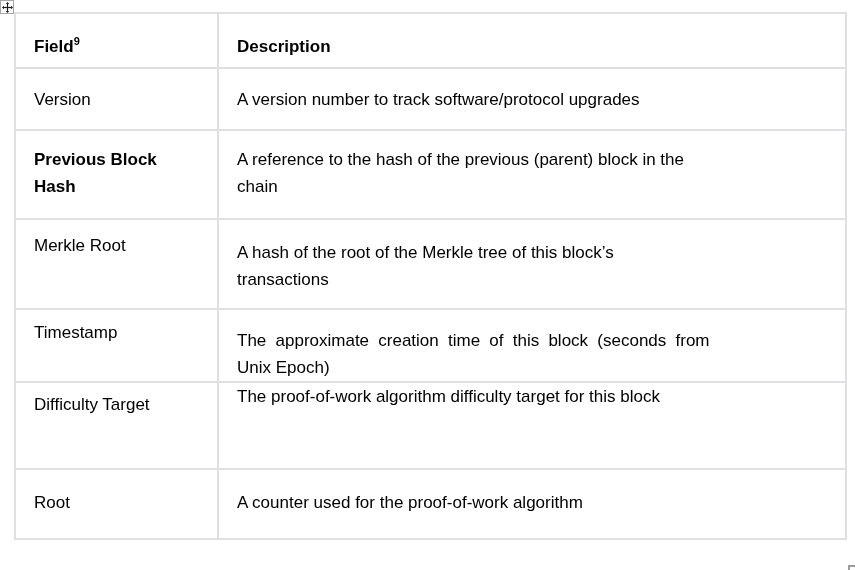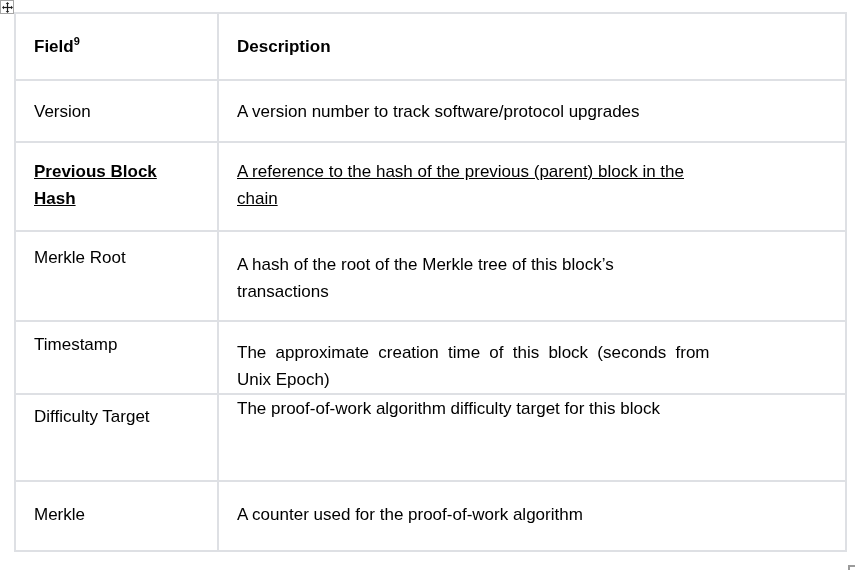--- a/index.html
+++ b/index.html
@@ -44,23 +44,23 @@
   td.fcell { padding-left: 18px; padding-right: 10px; }
   td.dcell { padding-left: 18px; padding-right: 13px; }
   .bold { font-weight: bold; }
   sup.footnote {
     font-size: 11px;
     font-weight: bold;
     vertical-align: baseline;
     position: relative; top: -7px;
   }
   
-  tr.rh  td { height: 67px; } tr.rh  td { padding-top: 19px; }
+  tr.rh  td { height: 55px; } tr.rh  td { padding-top: 19px; }
   tr.r0  td { height: 62px; padding-top: 17px; }
-  tr.r1  td { height: 89px; padding-top: 15px; text-decoration: underline; }
+  tr.r1  td { height: 89px; padding-top: 15px; }
   tr.r2  td { height: 90px; }
   tr.r2  td.fcell { padding-top: 12px; }
   tr.r2  td.dcell { padding-top: 19px; margin-left: 24px; }
   tr.r3  td { height: 66px; }
   tr.r3  td.fcell { padding-top: 9px; }
   tr.r3  td.dcell { padding-top: 17px; margin-top: 11px; }
   tr.r4  td { height: 87px; }
   tr.r4  td.fcell { padding-top: 8px; }
   tr.r4  td.dcell { }
   tr.r5  td { height: 70px; padding-top: 19px; }
@@ -111,19 +111,19 @@
     <tr class="r3">
       <td class="fcell"><span>Timestamp</span></td>
       <td class="dcell"><span>The approximate creation time of this block (seconds from
 Unix Epoch)</span></td>
     </tr>
     <tr class="r4">
       <td class="fcell"><span>Difficulty Target</span></td>
       <td class="dcell"><span>The proof-of-work algorithm difficulty target for this block</span></td>
     </tr>
     <tr class="r5">
-      <td class="fcell"><span>Merkle</span></td>
+      <td class="fcell"><span>Root</span></td>
       <td class="dcell"><span>A counter used for the proof-of-work algorithm</span></td>
     </tr>
   </tbody>
 </table>
 
 <div class="resize-handle"></div>
 
 </body></html>

